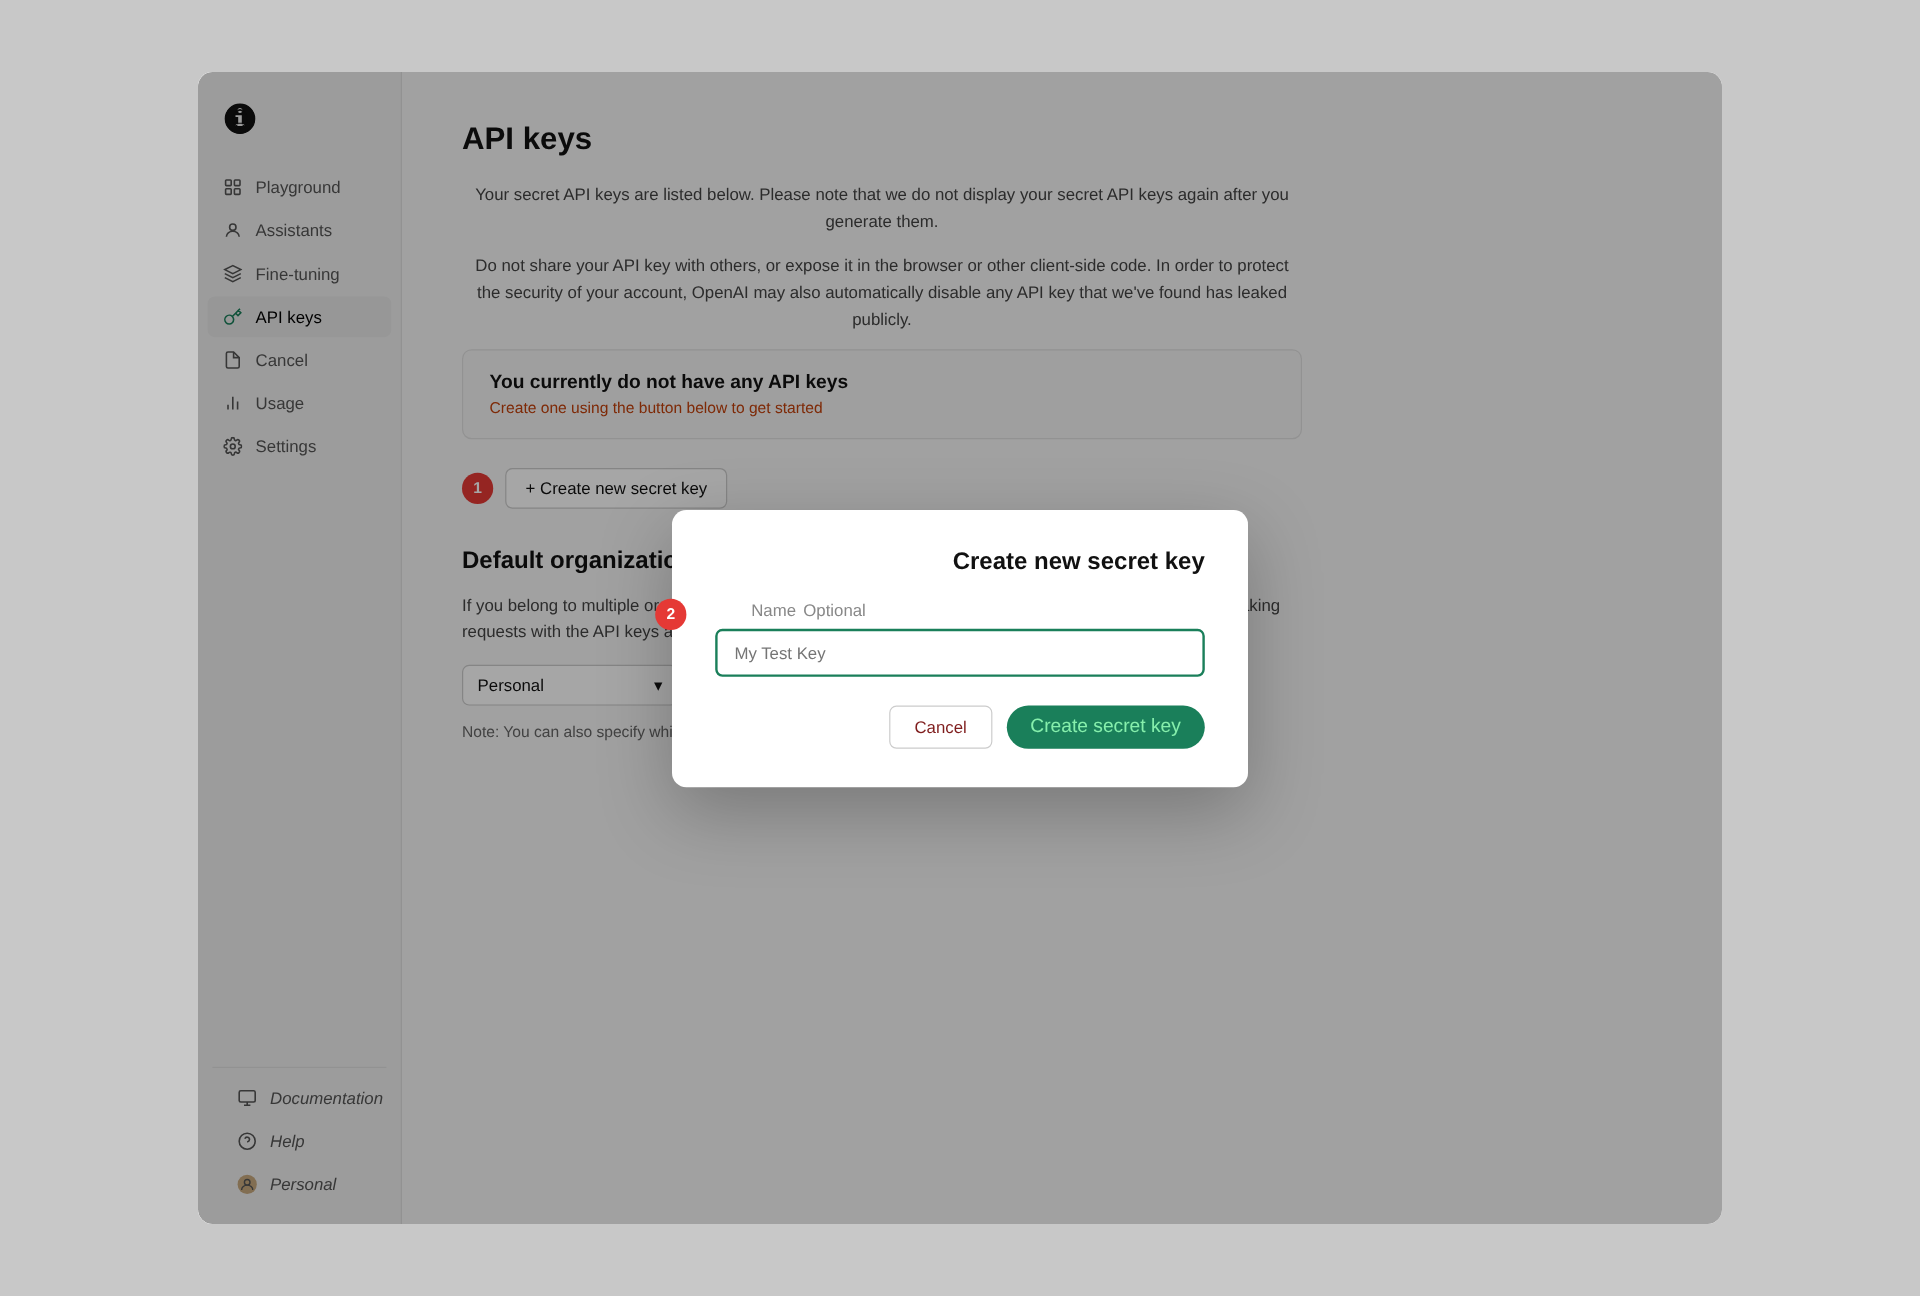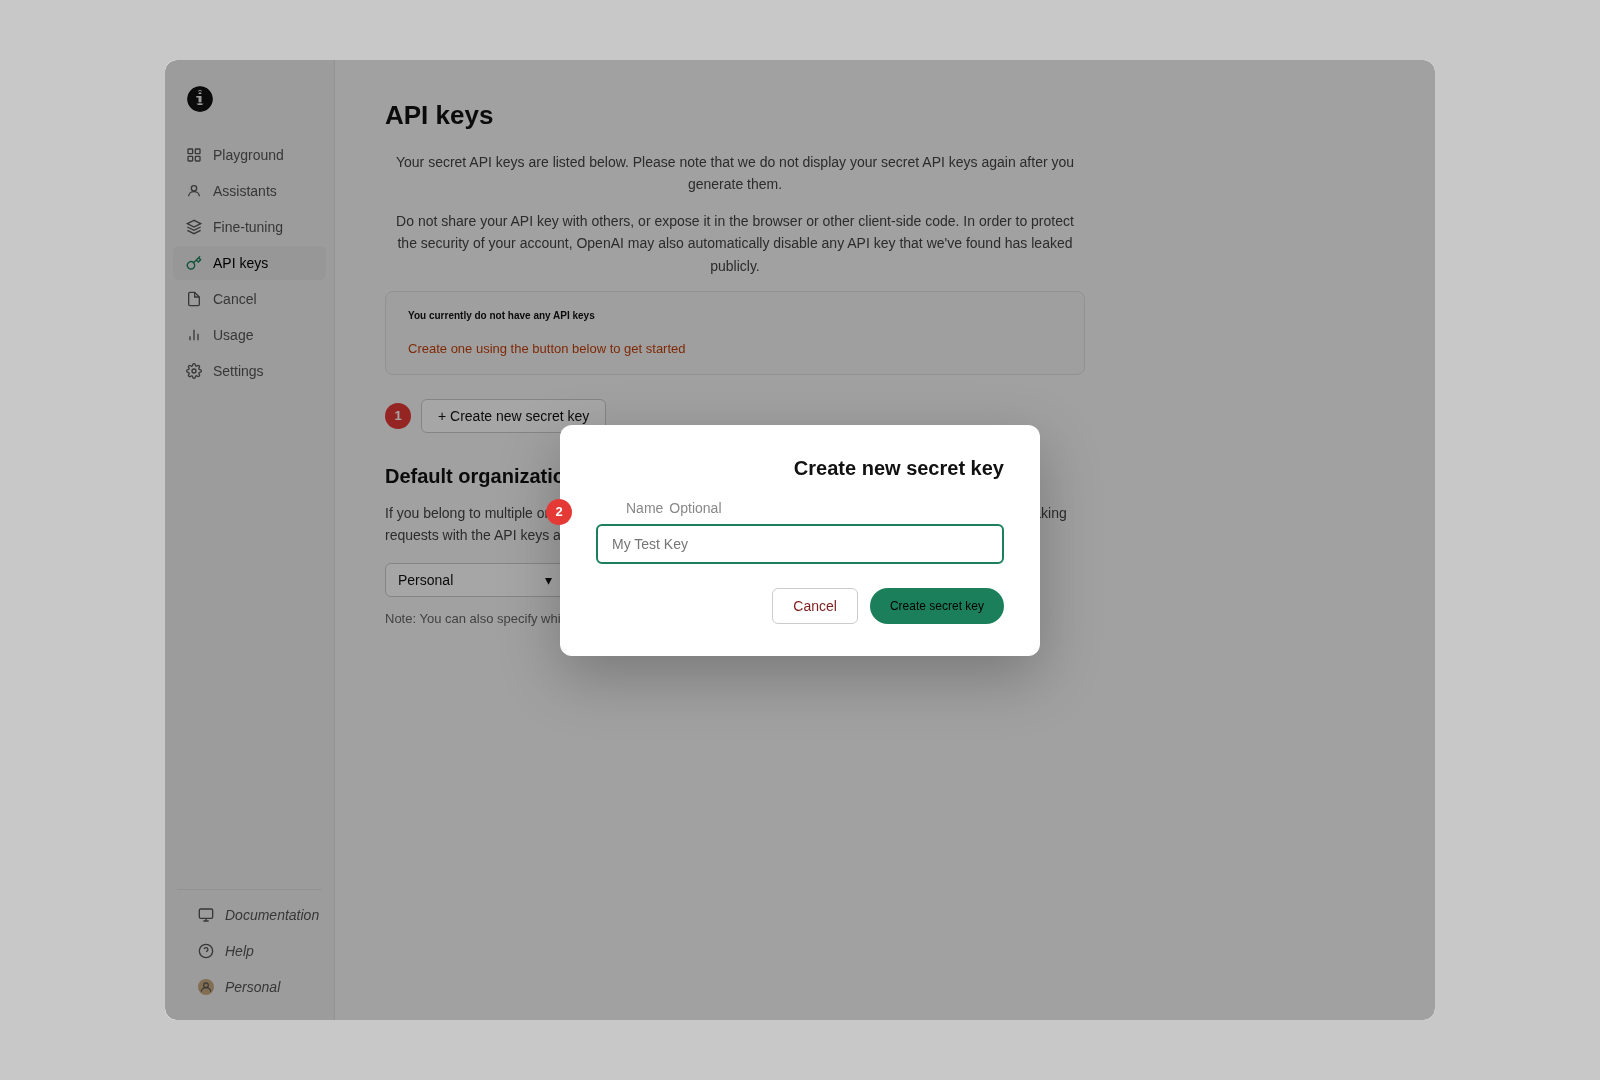--- a/index.html
+++ b/index.html
@@ -107,24 +107,24 @@
     }
     .info-box {
       background: #f5f5f5;
       border: 1px solid #e0e0e0;
       border-radius: 8px;
       padding: 18px 22px;
       max-width: 700px;
       margin-bottom: 24px;
     }
     .info-box-title {
-      font-size: 10px;
+      font-size: 16px;
       font-weight: 600;
       color: #111;
-      margin-bottom: 20px;
+      margin-bottom: 4px;
     }
     .info-box-sub {
       font-size: 13px;
       color: #c2410c;
     }
     .create-btn-row {
       display: flex;
       align-items: center;
       gap: 10px;
       margin-bottom: 32px;
@@ -252,24 +252,24 @@
       border: 1px solid #ccc;
       background: white;
       border-radius: 6px;
       font-size: 14px;
       color: #7f1d1d;
       cursor: pointer;
     }
     .btn-create {
       padding: 9px 20px;
       background: #1a7f5a;
-      color: #000000;
+      color: #86efac;
       border: none;
       border-radius: 18px;
-      font-size: 12px;
+      font-size: 16px;
       font-weight: 500;
       cursor: pointer;
     }
 
     
     .modal-step-badge {
       position: absolute;
       left: -14px;
       top: 74px;
       width: 26px;

